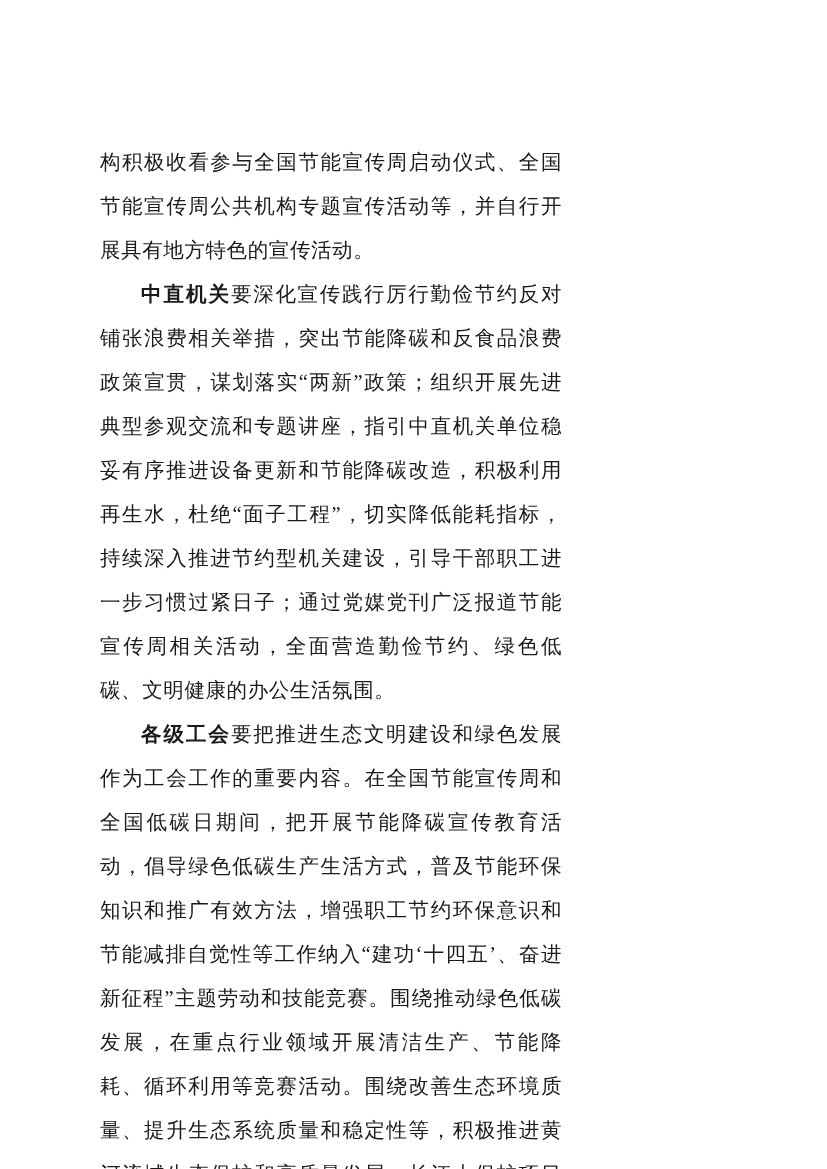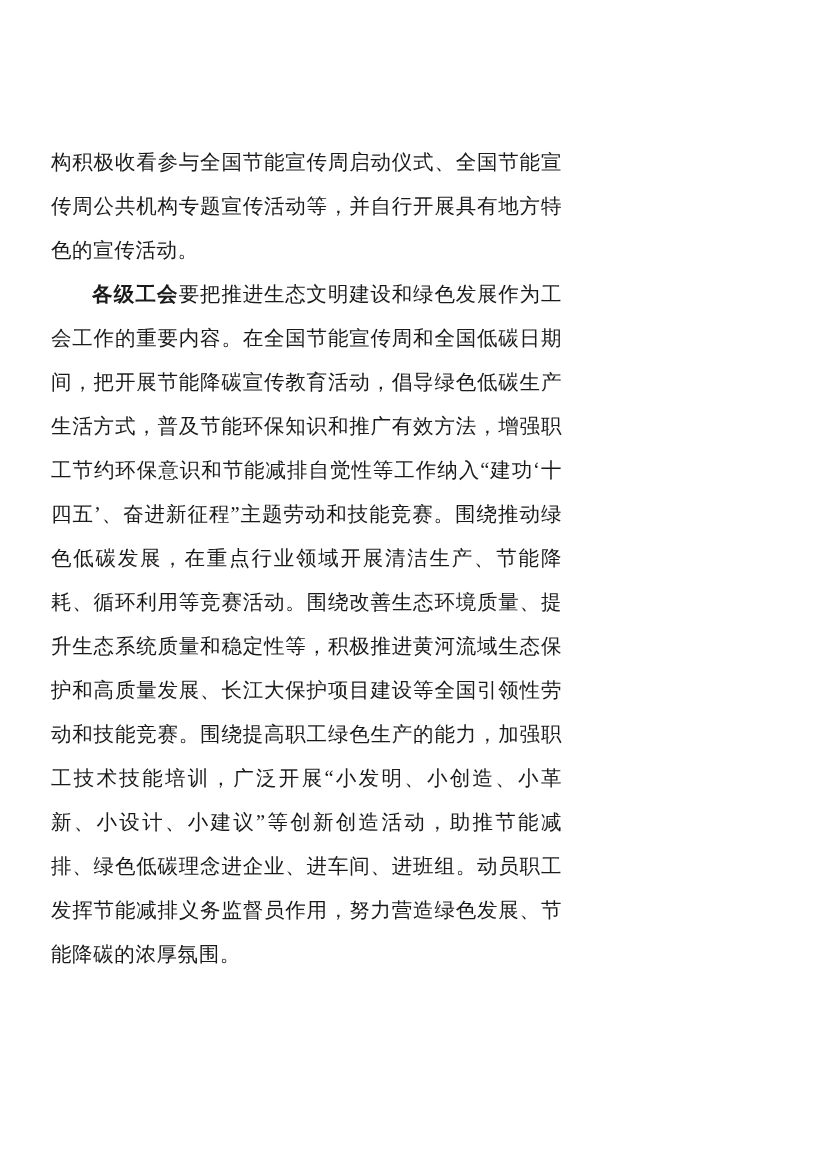--- a/index.html
+++ b/index.html
@@ -12,21 +12,21 @@
     height: 1169px;
     font-family: "Liberation Serif", "DejaVu Serif", serif;
     color: #1a1a1a;
     overflow: hidden;
   }
   .page {
     position: relative;
     width: 658px;
     height: 1169px;
     box-sizing: border-box;
-    padding: 140px 96px 80px 51px;
+    padding: 140px 96px 80px 100px;
     background: #ffffff;
   }
   .doc-body {
     font-size: 20.5px;
     line-height: 44px;
     text-align: justify;
     text-justify: inter-ideograph;
     letter-spacing: 0.6px;
   }
   p.para {
@@ -43,17 +43,18 @@
   }
 </style>
 </head>
 <body>
 
 <div class="page">
   <div class="doc-body">
 
     <p class="para no-indent"><span>构积极收看参与全国节能宣传周启动仪式、全国节能宣传周公共机构专题宣传活动等，并自行开展具有地方特色的宣传活动。</span></p>
 
+    <p class="para"><span class="lead">中直机关</span><span>要深化宣传践行厉行勤俭节约反对铺张浪费相关举措，突出节能降碳和反食品浪费政策宣贯，谋划落实“两新”政策；组织开展先进典型参观交流和专题讲座，指引中直机关单位稳妥有序推进设备更新和节能降碳改造，积极利用再生水，杜绝“面子工程”，切实降低能耗指标，持续深入推进节约型机关建设，引导干部职工进一步习惯过紧日子；通过党媒党刊广泛报道节能宣传周相关活动，全面营造勤俭节约、绿色低碳、文明健康的办公生活氛围。</span></p>
 
     <p class="para"><span class="lead">各级工会</span><span>要把推进生态文明建设和绿色发展作为工会工作的重要内容。在全国节能宣传周和全国低碳日期间，把开展节能降碳宣传教育活动，倡导绿色低碳生产生活方式，普及节能环保知识和推广有效方法，增强职工节约环保意识和节能减排自觉性等工作纳入“建功‘十四五’、奋进新征程”主题劳动和技能竞赛。围绕推动绿色低碳发展，在重点行业领域开展清洁生产、节能降耗、循环利用等竞赛活动。围绕改善生态环境质量、提升生态系统质量和稳定性等，积极推进黄河流域生态保护和高质量发展、长江大保护项目建设等全国引领性劳动和技能竞赛。围绕提高职工绿色生产的能力，加强职工技术技能培训，广泛开展“小发明、小创造、小革新、小设计、小建议”等创新创造活动，助推节能减排、绿色低碳理念进企业、进车间、进班组。动员职工发挥节能减排义务监督员作用，努力营造绿色发展、节能降碳的浓厚氛围。</span></p>
 
   </div>
 </div>
 
 </body></html>

